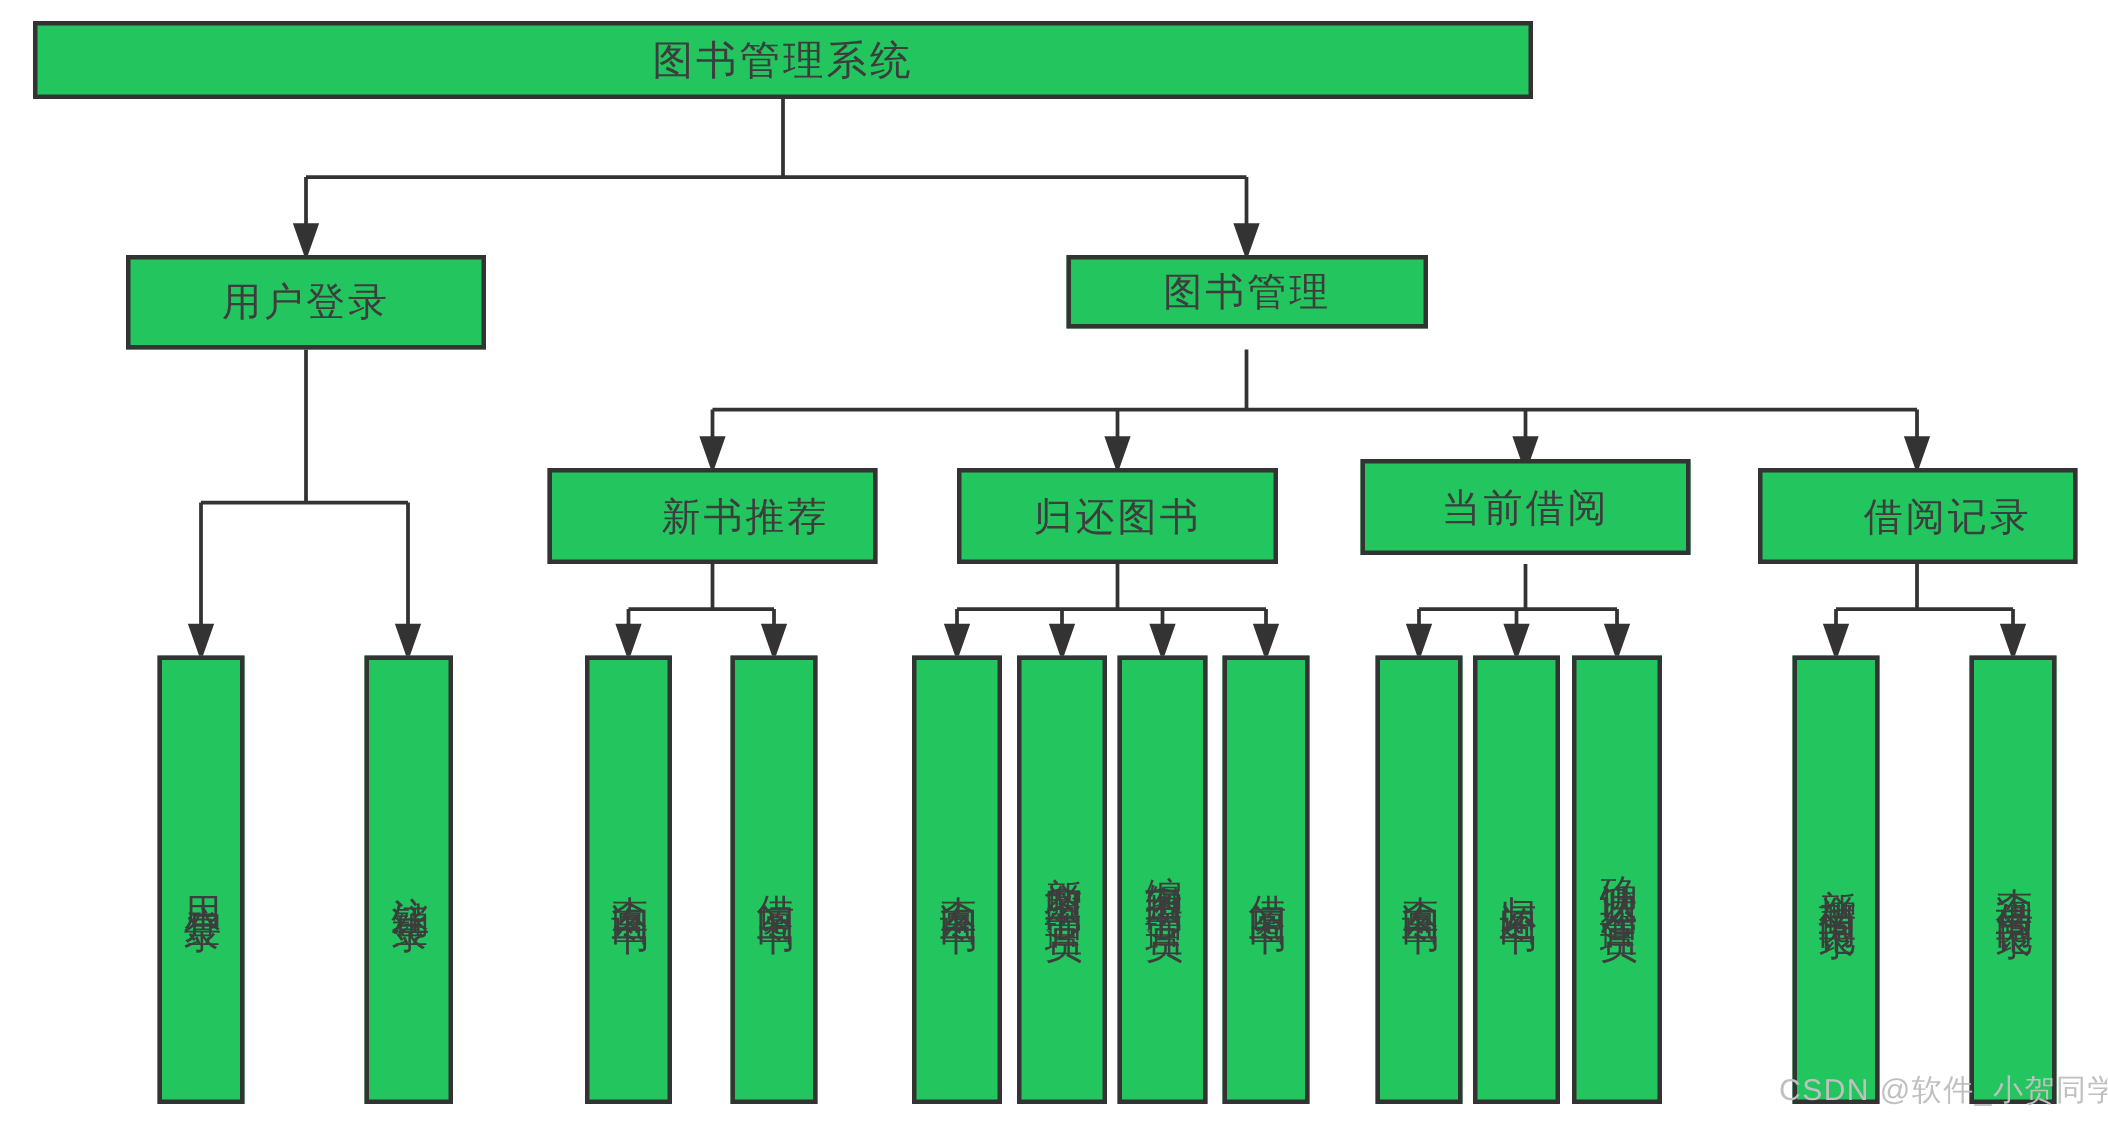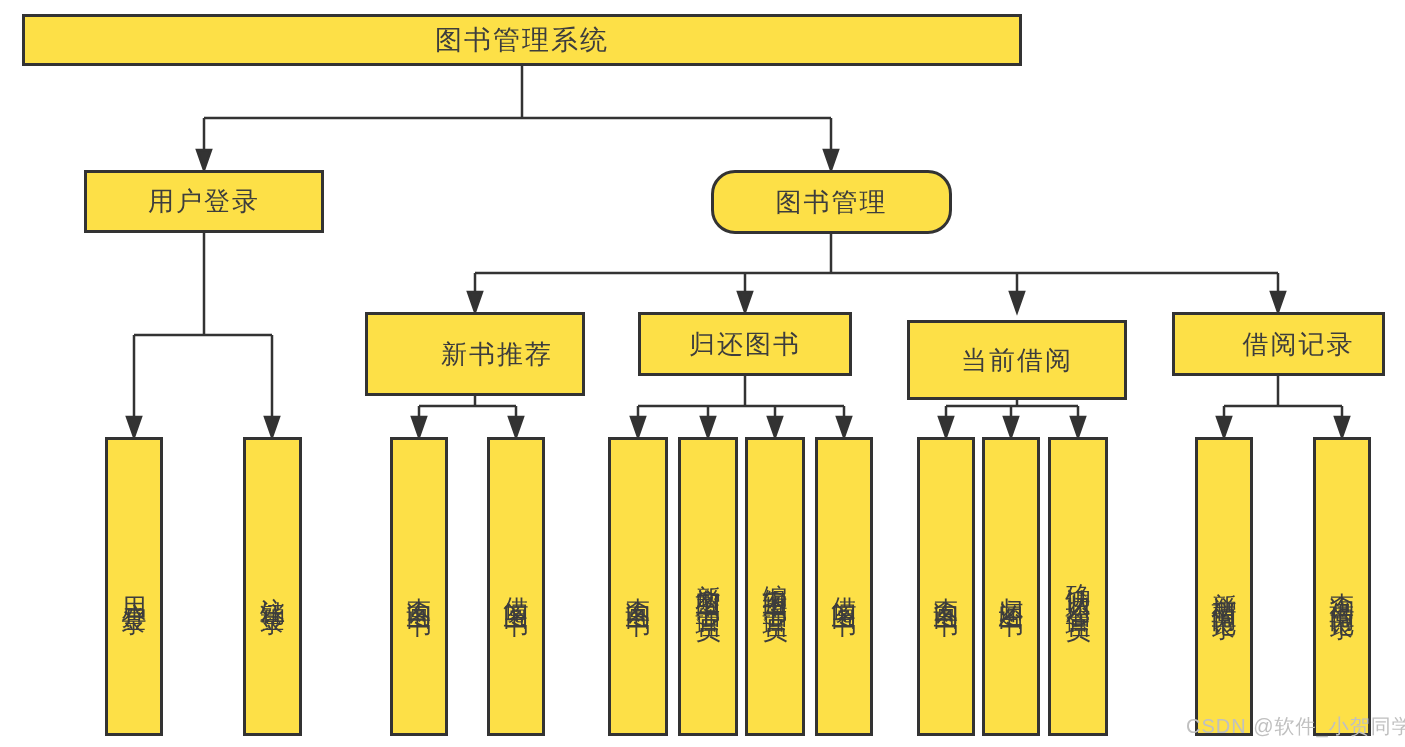--- a/index.html
+++ b/index.html
@@ -13,21 +13,21 @@
   }
   svg.connectors {
     position: absolute;
     left: 0; top: 0;
     width: 1405px; height: 747px;
     z-index: 1;
   }
   .node {
     position: absolute;
     box-sizing: border-box;
-    background: #fde047;
+    background: #22c55e;
     border: 3px solid #333333;
     color: #3d3d3d;
     display: flex;
     align-items: center;
     justify-content: center;
     z-index: 2;
   }
   .h-node { font-size: 26px; letter-spacing: 2px; white-space: nowrap; }
   .root-node { font-size: 27px; }
   .v-node span {
@@ -132,31 +132,31 @@
     </g>
   </svg>
 
   <div class="node h-node root-node" style="left:22px; top:14px; width:1000px; height:52px;">
     <span>图书管理系统</span>
   </div>
 
   <div class="node h-node" style="left:84px; top:170px; width:240px; height:63px;">
     <span>用户登录</span>
   </div>
-  <div class="node h-node" style="left:711px; top:170px; width:241px; height:64px;border-radius:24px;">
+  <div class="node h-node" style="left:711px; top:170px; width:241px; height:49px;">
     <span>图书管理</span>
   </div>
 
-  <div class="node h-node" style="left:365px; top:312px; width:220px; height:84px;padding-left:44px;">
+  <div class="node h-node" style="left:365px; top:312px; width:220px; height:64px;padding-left:44px;">
     <span>新书推荐</span>
   </div>
   <div class="node h-node" style="left:638px; top:312px; width:214px; height:64px;">
     <span>归还图书</span>
   </div>
-  <div class="node h-node" style="left:907px; top:320px; width:220px; height:80px;">
+  <div class="node h-node" style="left:907px; top:306px; width:220px; height:64px;">
     <span>当前借阅</span>
   </div>
   <div class="node h-node" style="left:1172px; top:312px; width:213px; height:64px;padding-left:40px;">
     <span>借阅记录</span>
   </div>
 
   <div class="node v-node" style="left:105px; top:437px; width:58px; height:299px;">
     <span>用户登录</span>
   </div>
   <div class="node v-node" style="left:243px; top:437px; width:59px; height:299px;">

